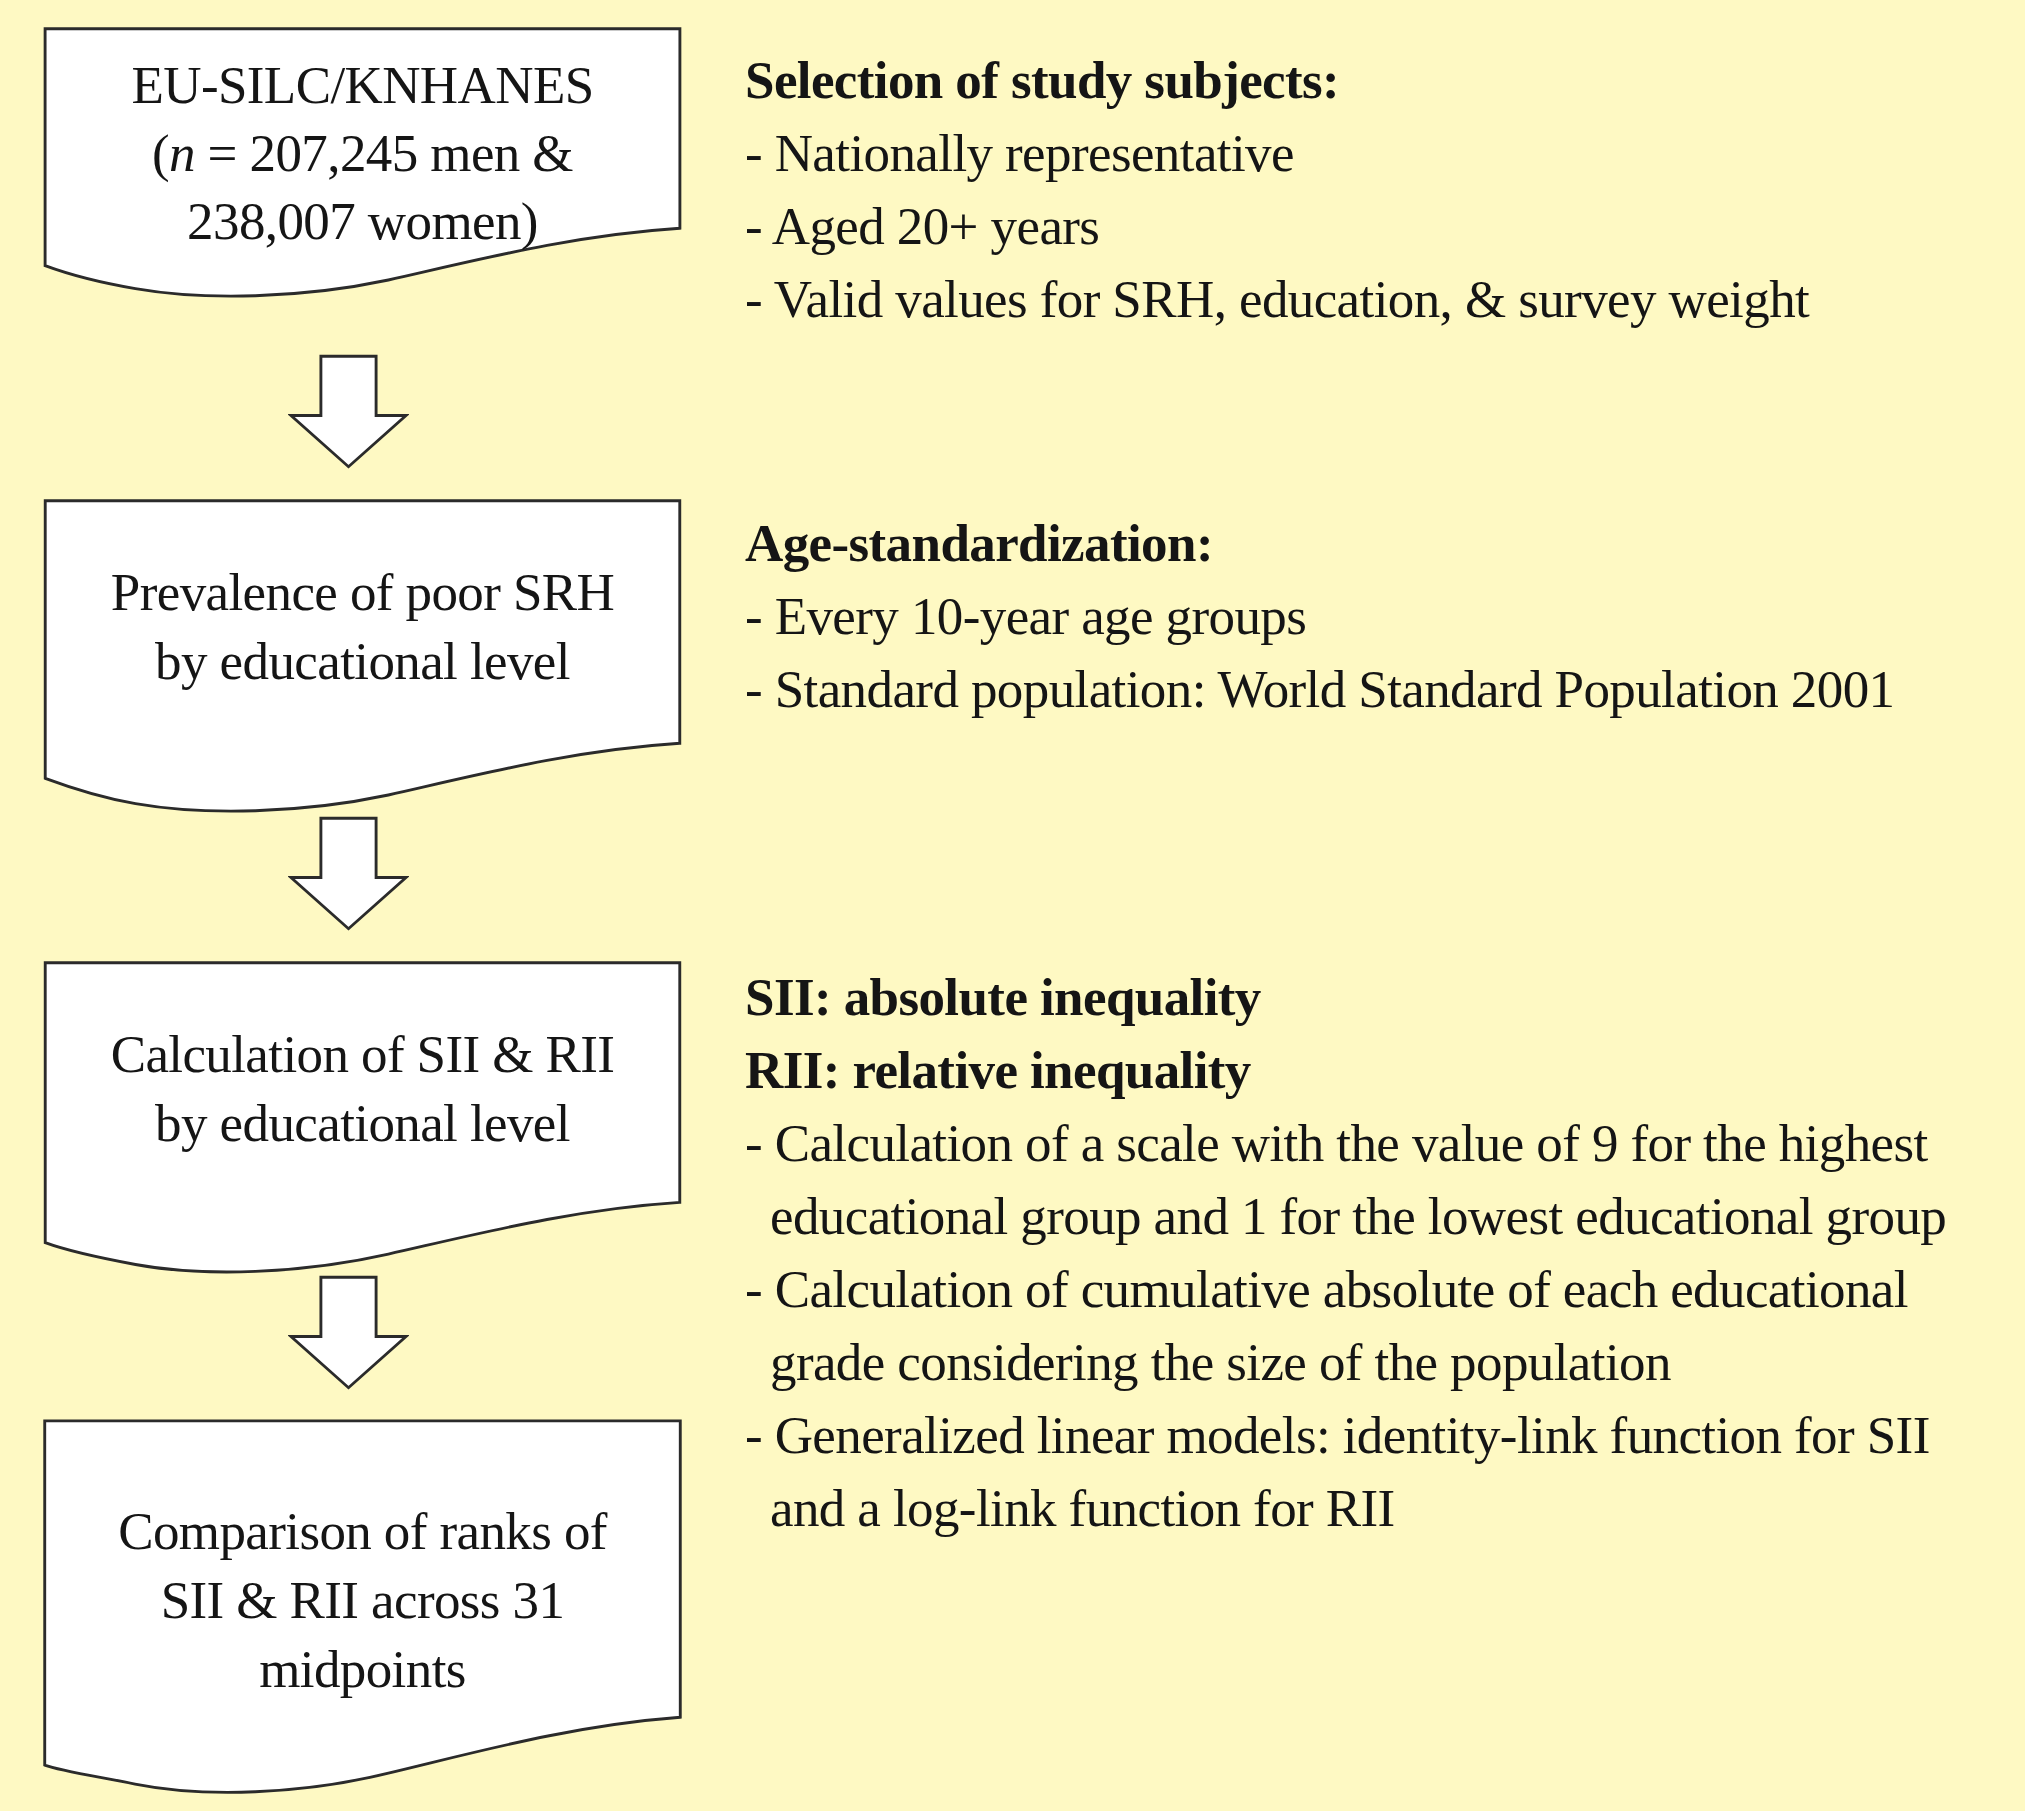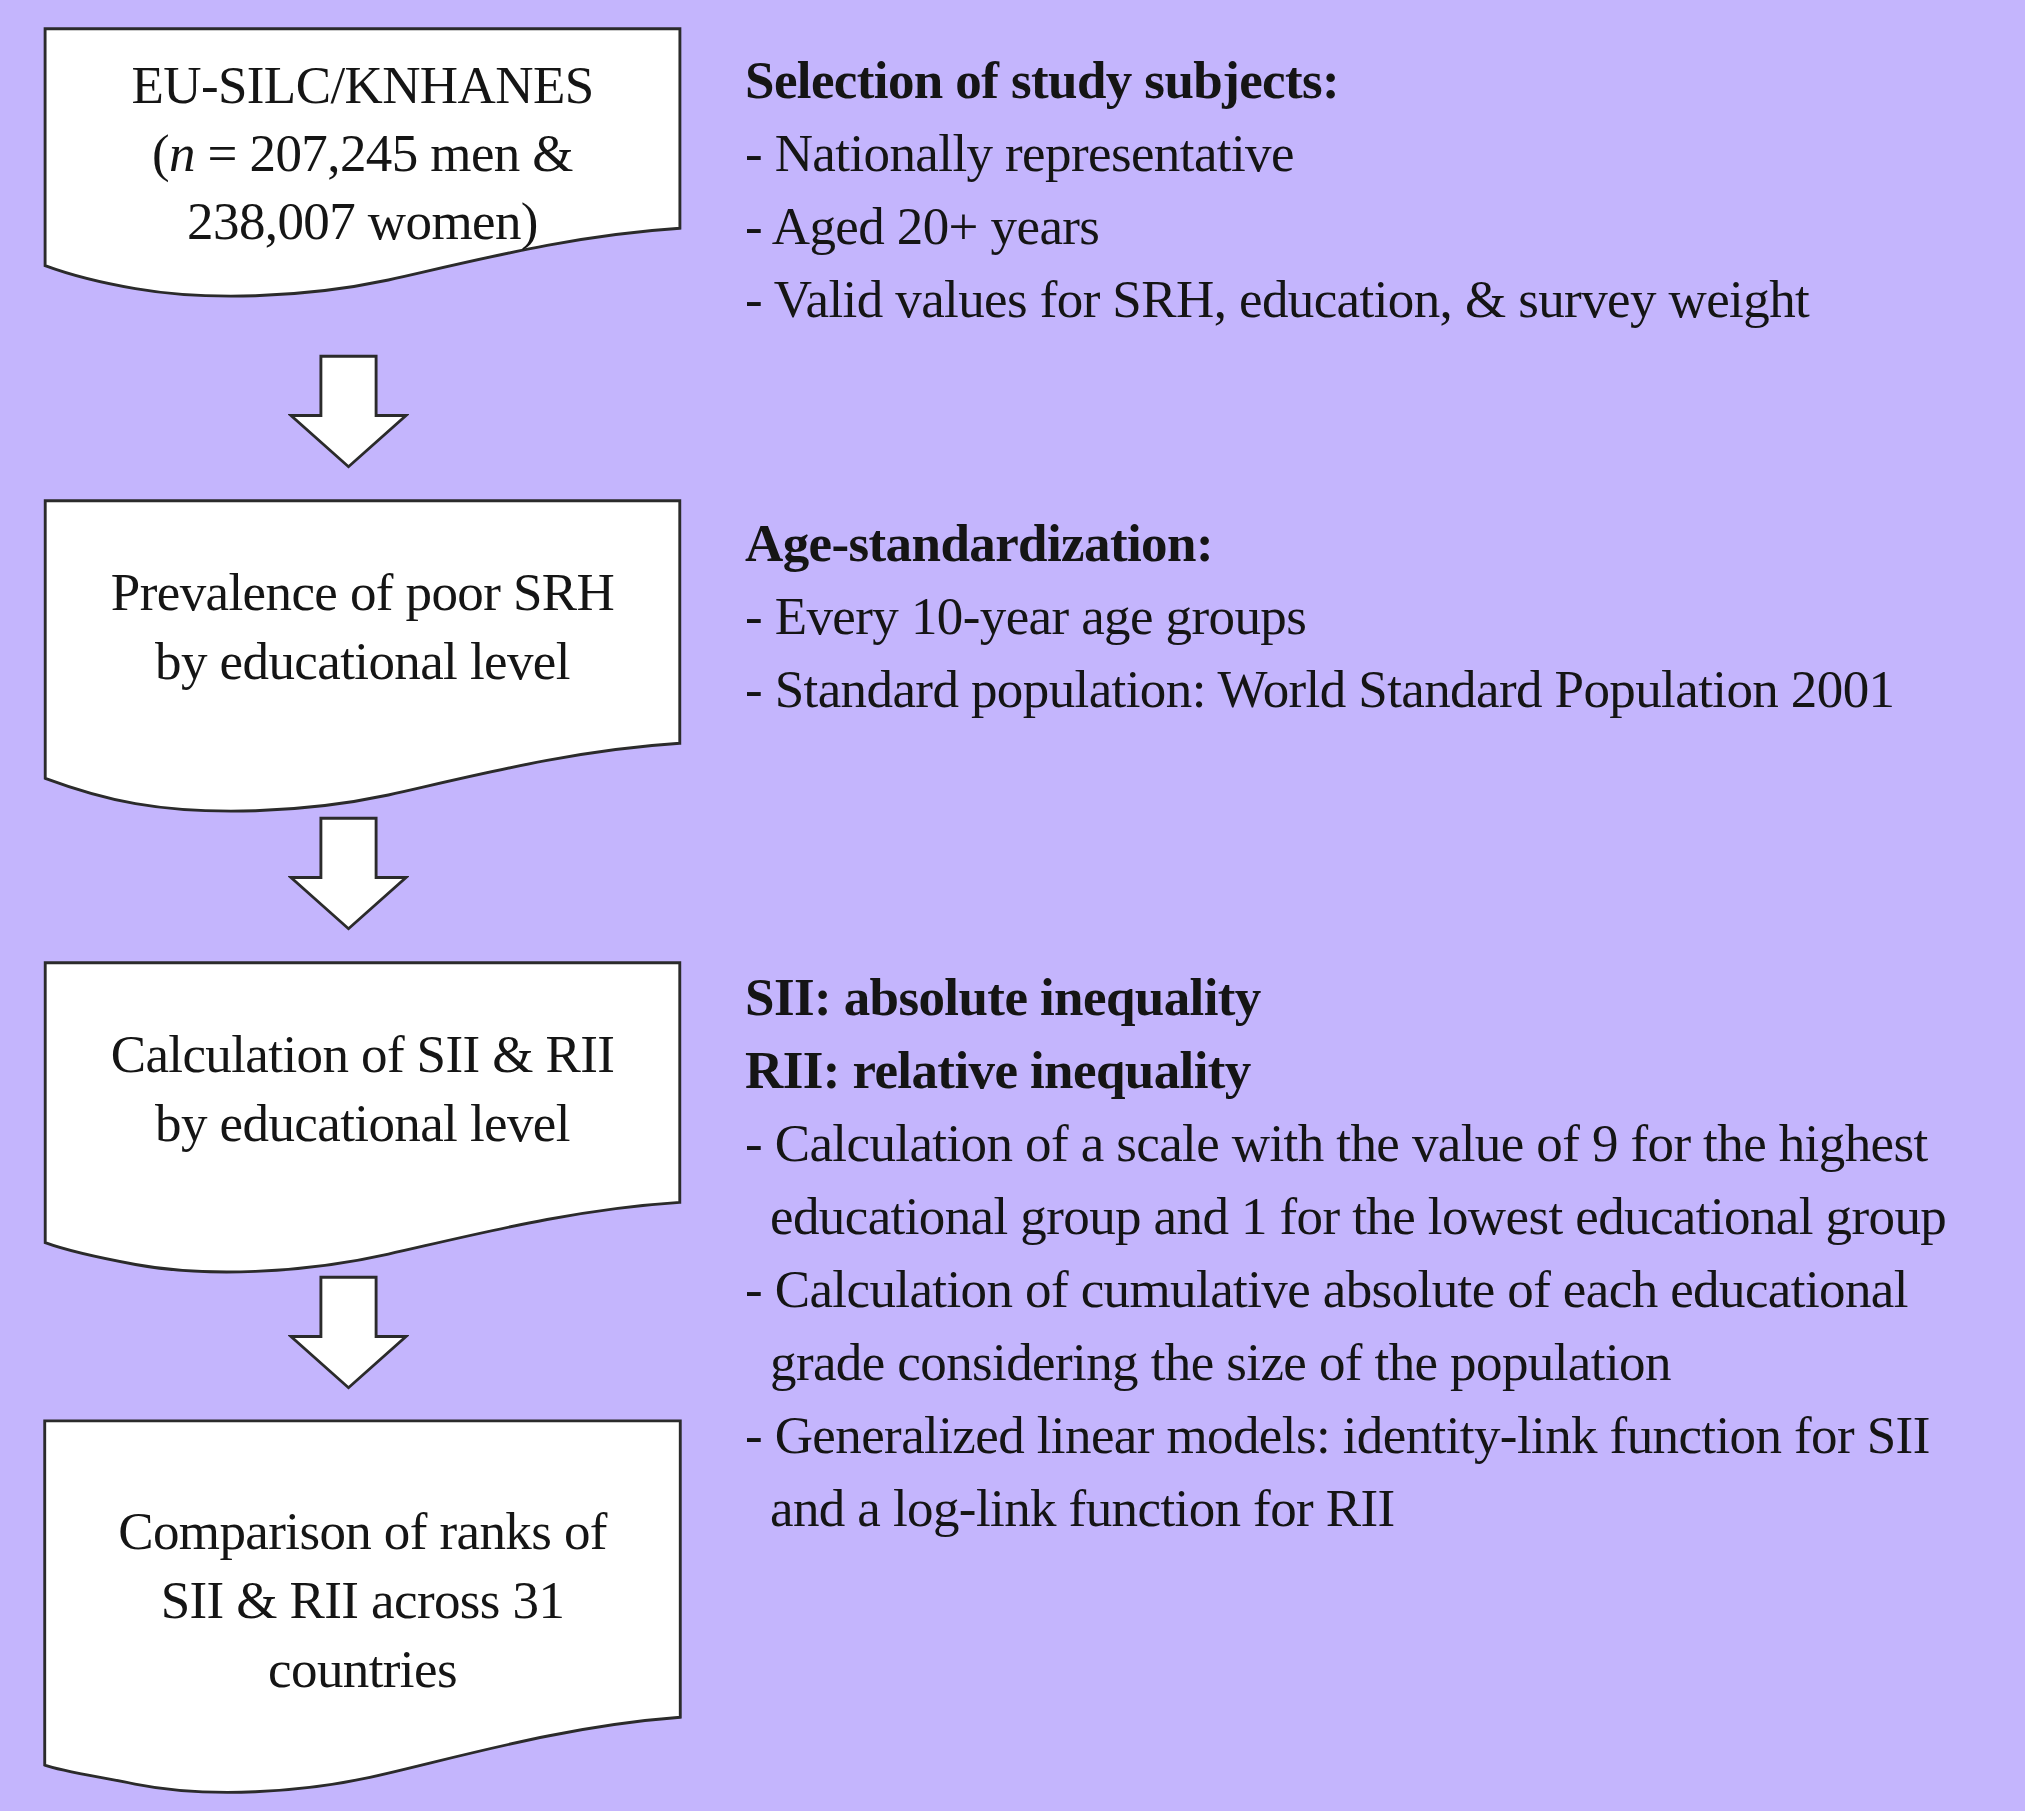--- a/index.html
+++ b/index.html
@@ -1,20 +1,20 @@
 <!DOCTYPE html>
 <html style="font-size:9.2px"><head>
 <meta charset="utf-8">
 <style>
   html,body{margin:0;padding:0;background:#ffffff;}
   .fig{
     position:relative;
     width:2025px;
     height:1811px;
-    background:#c4b5fd;
+    background:#fef9c3;
     font-family:"Liberation Serif","DejaVu Serif",serif;
     color:#151515;
     overflow:hidden;
   }
   .docbox{position:absolute;width:639px;}
   .docbox svg{position:absolute;left:0;top:0;display:block;}
   .boxtext{
     position:absolute;left:0;top:0;width:639px;
     text-align:center;
     font-size:53px;
@@ -85,21 +85,21 @@
     <path d="M57,4 H153 V107 H205 L105,196 L5,107 H57 Z" fill="#ffffff" stroke="#2b2b2b" stroke-width="5" stroke-linejoin="miter"></path>
   </svg>
 
   <div class="docbox" style="left:43px;top:1419px;height:383px;">
     <svg width="639" height="383" viewBox="0 0 1110 665">
       <path d="M3,3 H1107 V518 C920,532 755,578 600,615 C450,652 280,658 160,634 C90,620 30,611 3,601 Z" fill="#ffffff" stroke="#2b2b2b" stroke-width="5"></path>
     </svg>
     <div class="boxtext" style="padding-top:78px;line-height:69px;">
       <div>Comparison of ranks of</div>
       <div>SII &amp; RII across 31</div>
-      <div>countries</div>
+      <div>midpoints</div>
     </div>
   </div>
 
   <div class="ann" style="top:44px;">
     <div class="head">Selection of study subjects:</div>
     <div>- Nationally representative</div>
     <div>- Aged 20+ years</div>
     <div>- Valid values for SRH, education, &amp; survey weight</div>
   </div>
 

